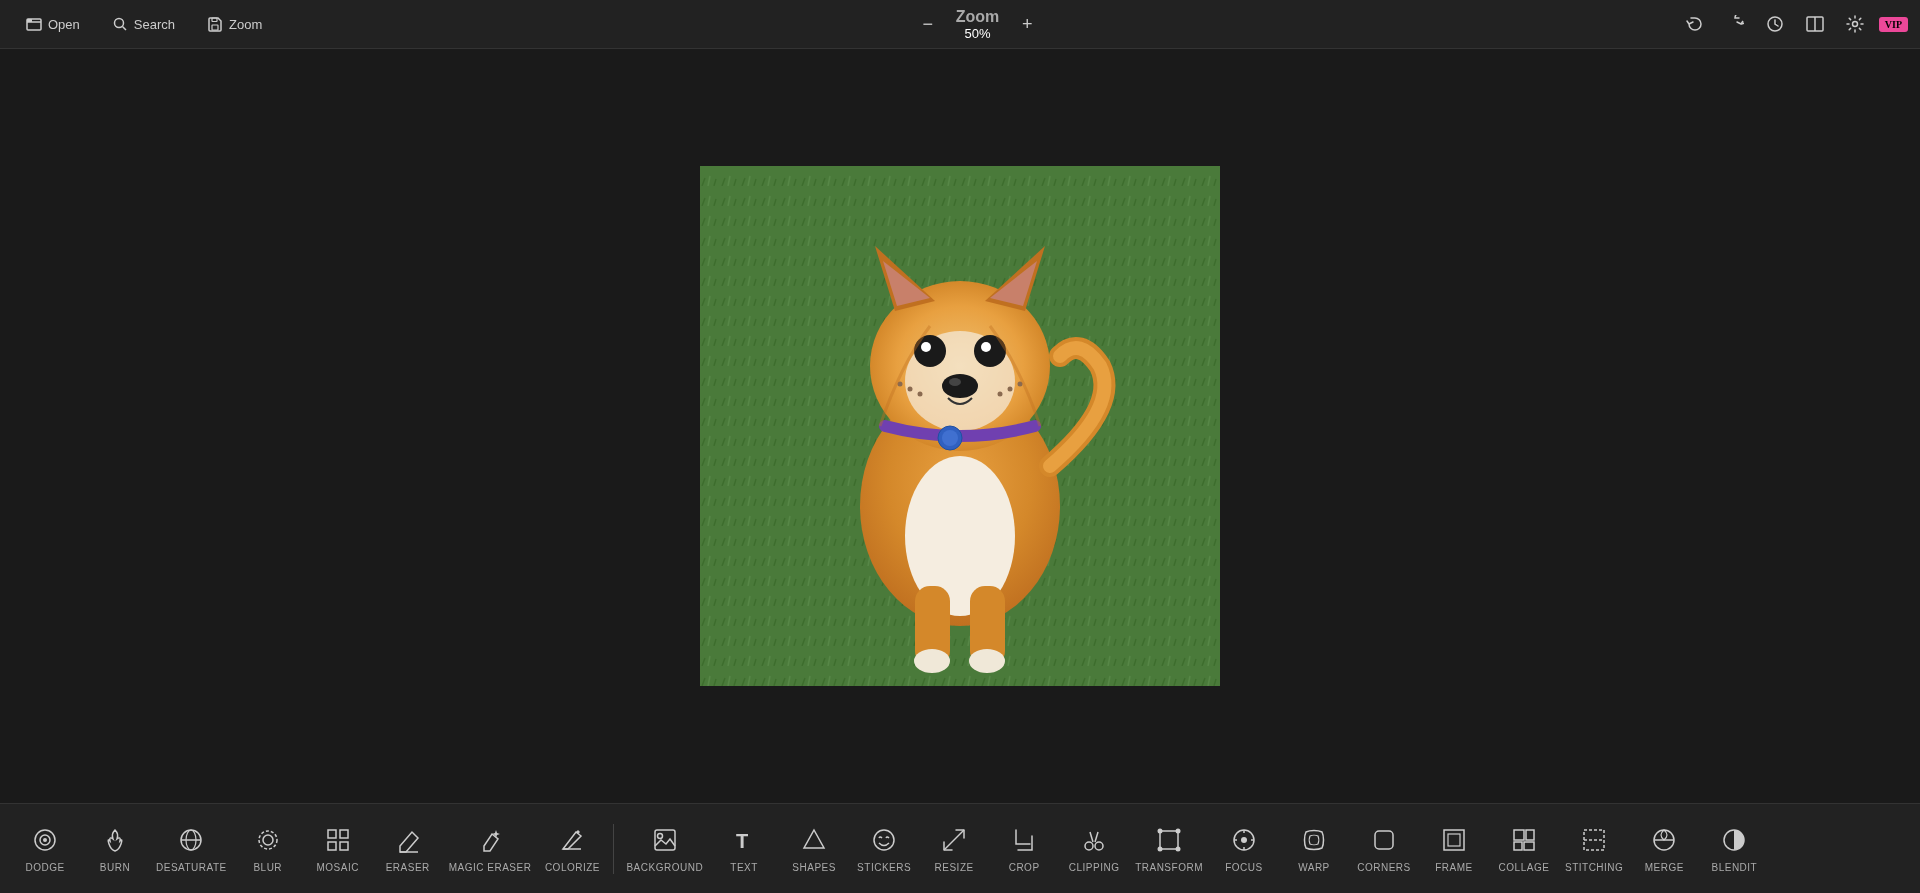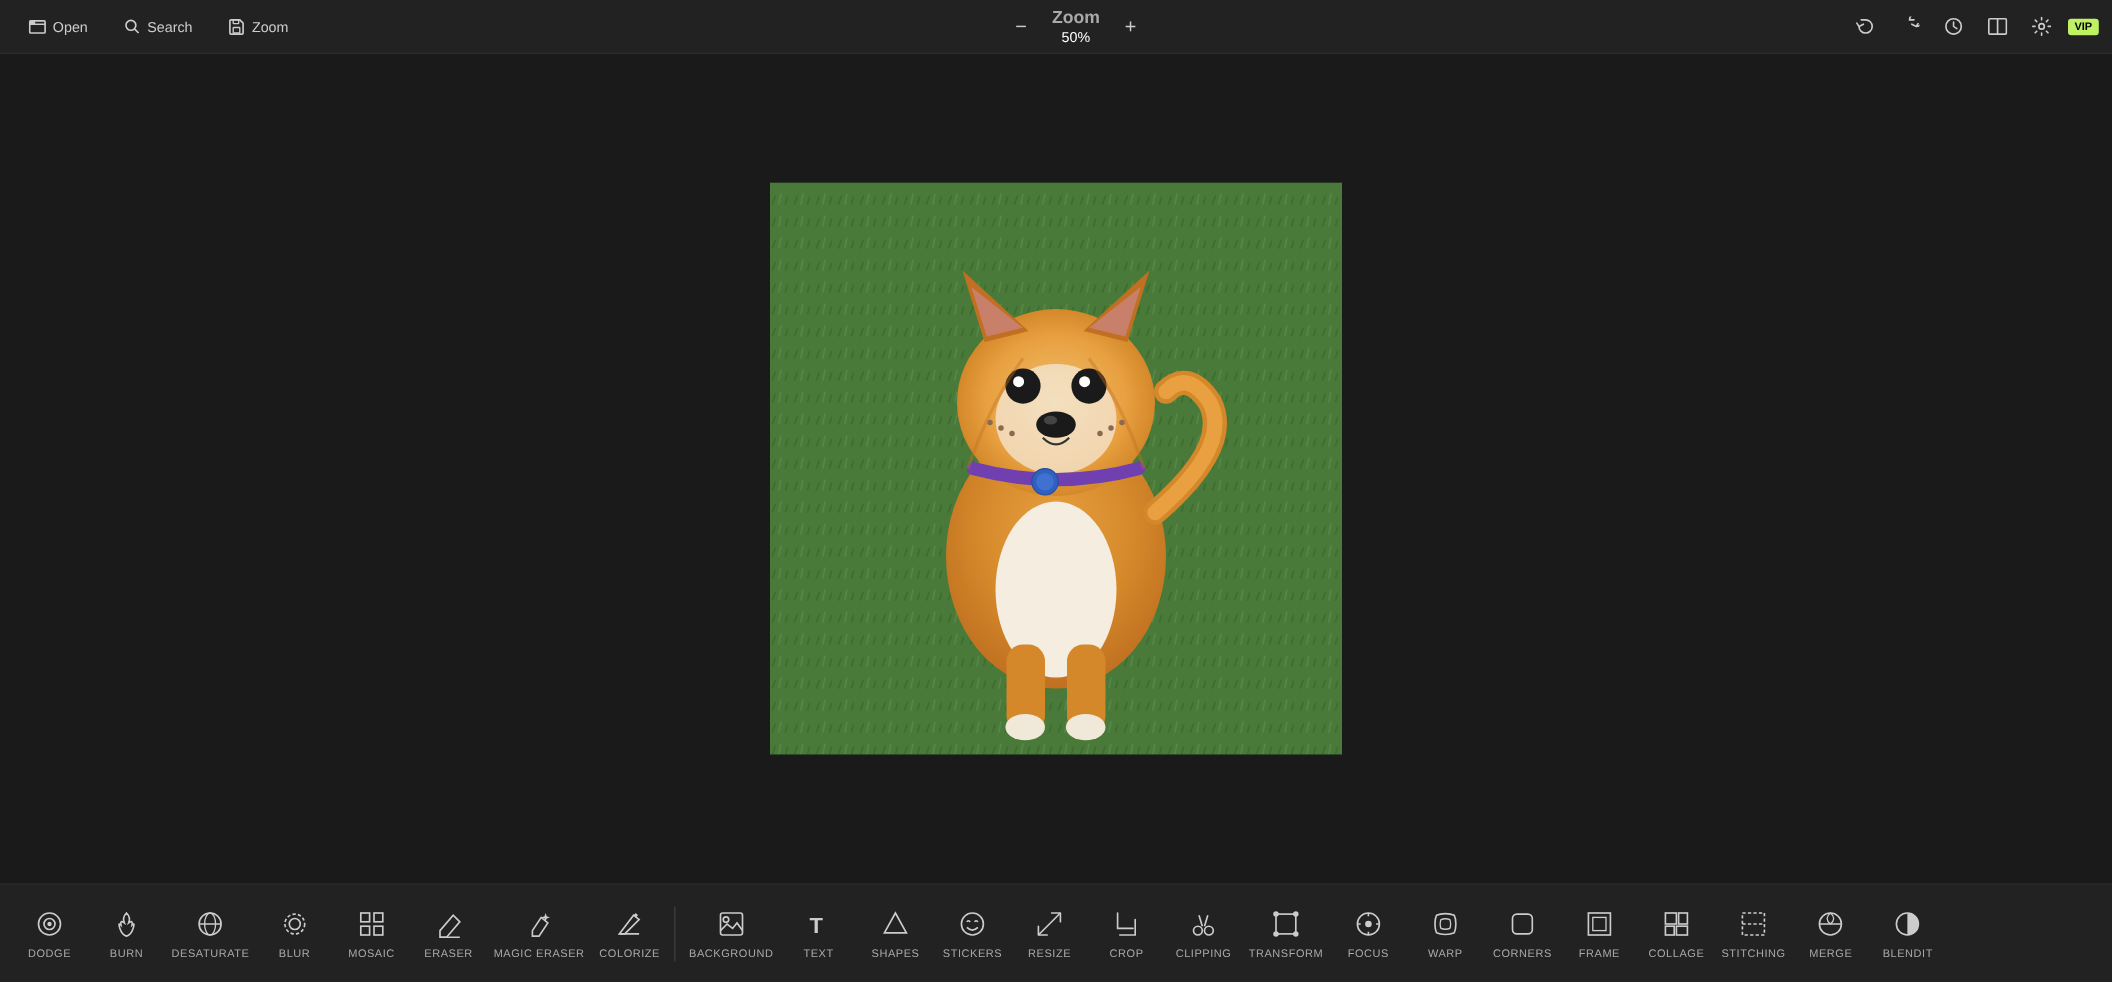--- a/index.html
+++ b/index.html
@@ -85,27 +85,28 @@
       border: none;
       color: #cccccc;
       cursor: pointer;
       display: flex;
       align-items: center;
       justify-content: center;
       border-radius: 4px;
       font-size: 16px;
     }
     .vip-badge {
-      background: #bef264;
+      background: #ec4899;
       color: #000;
       font-size: 10px;
       font-weight: bold;
       padding: 2px 6px;
       border-radius: 3px;
       cursor: pointer;
+      font-family: Liberation Serif, serif;
     }
 
     
     .canvas-area {
       flex: 1;
       background: #1a1a1a;
       display: flex;
       align-items: center;
       justify-content: center;
       position: relative;

